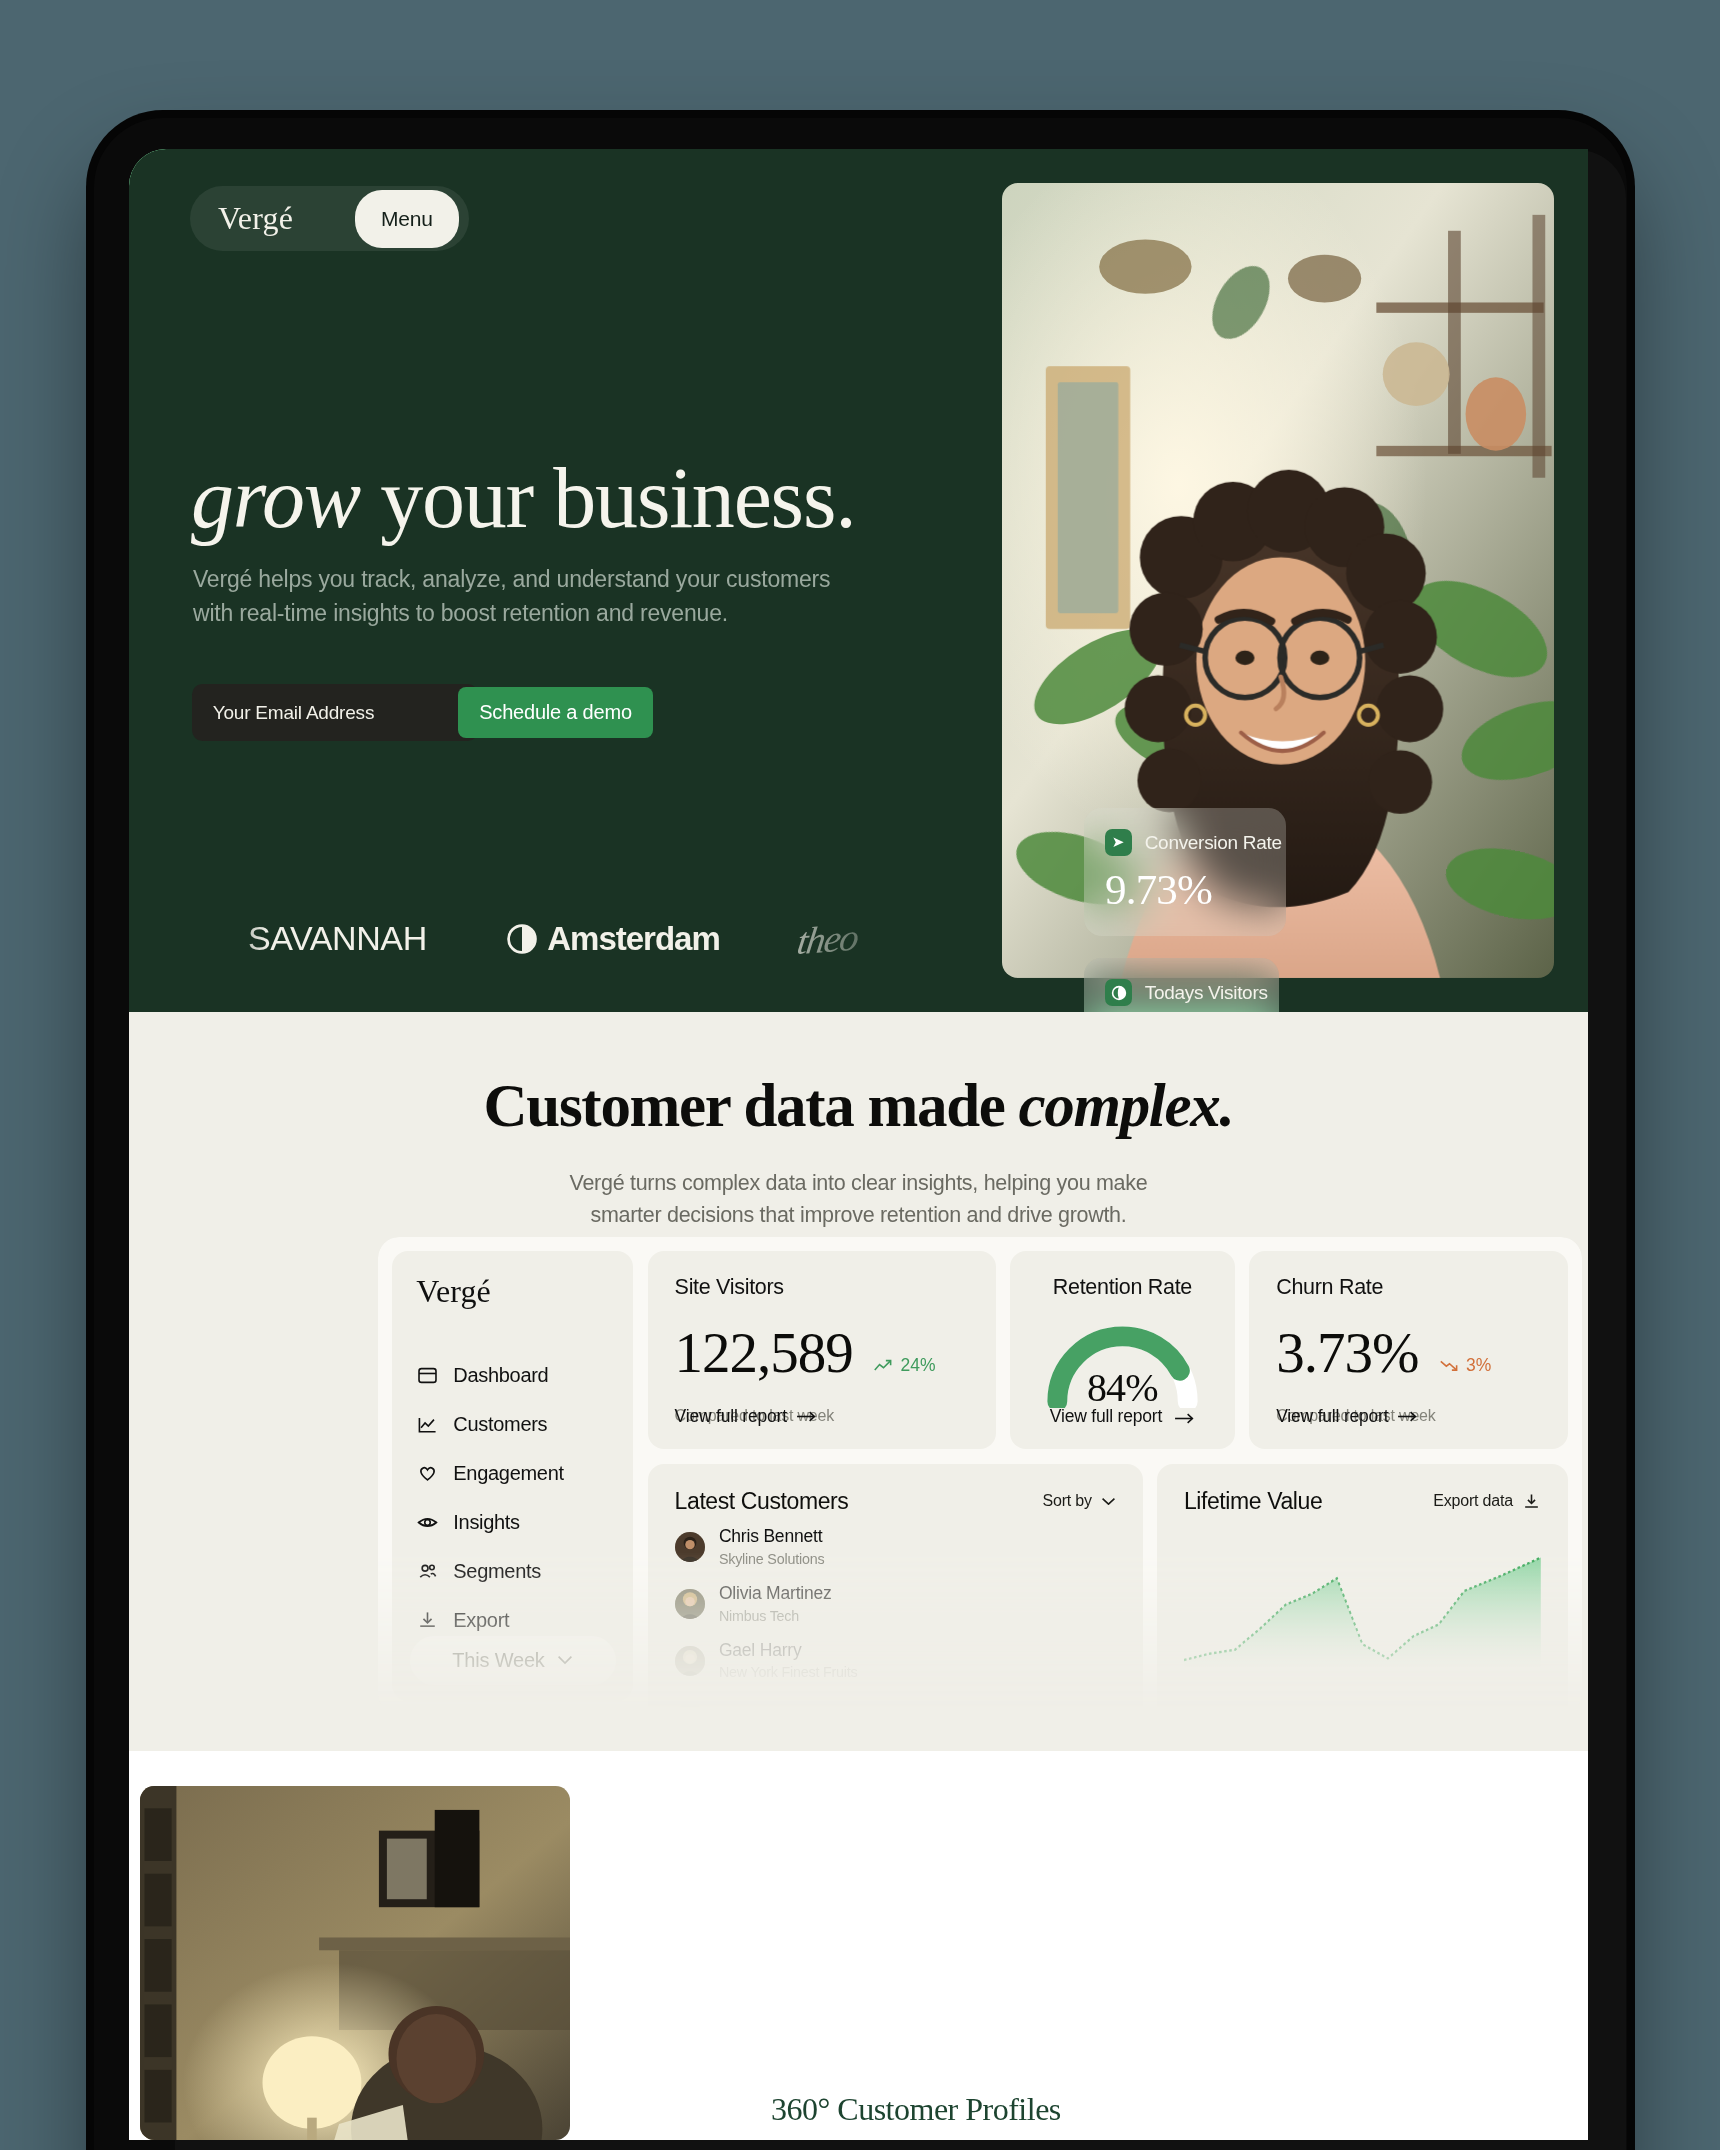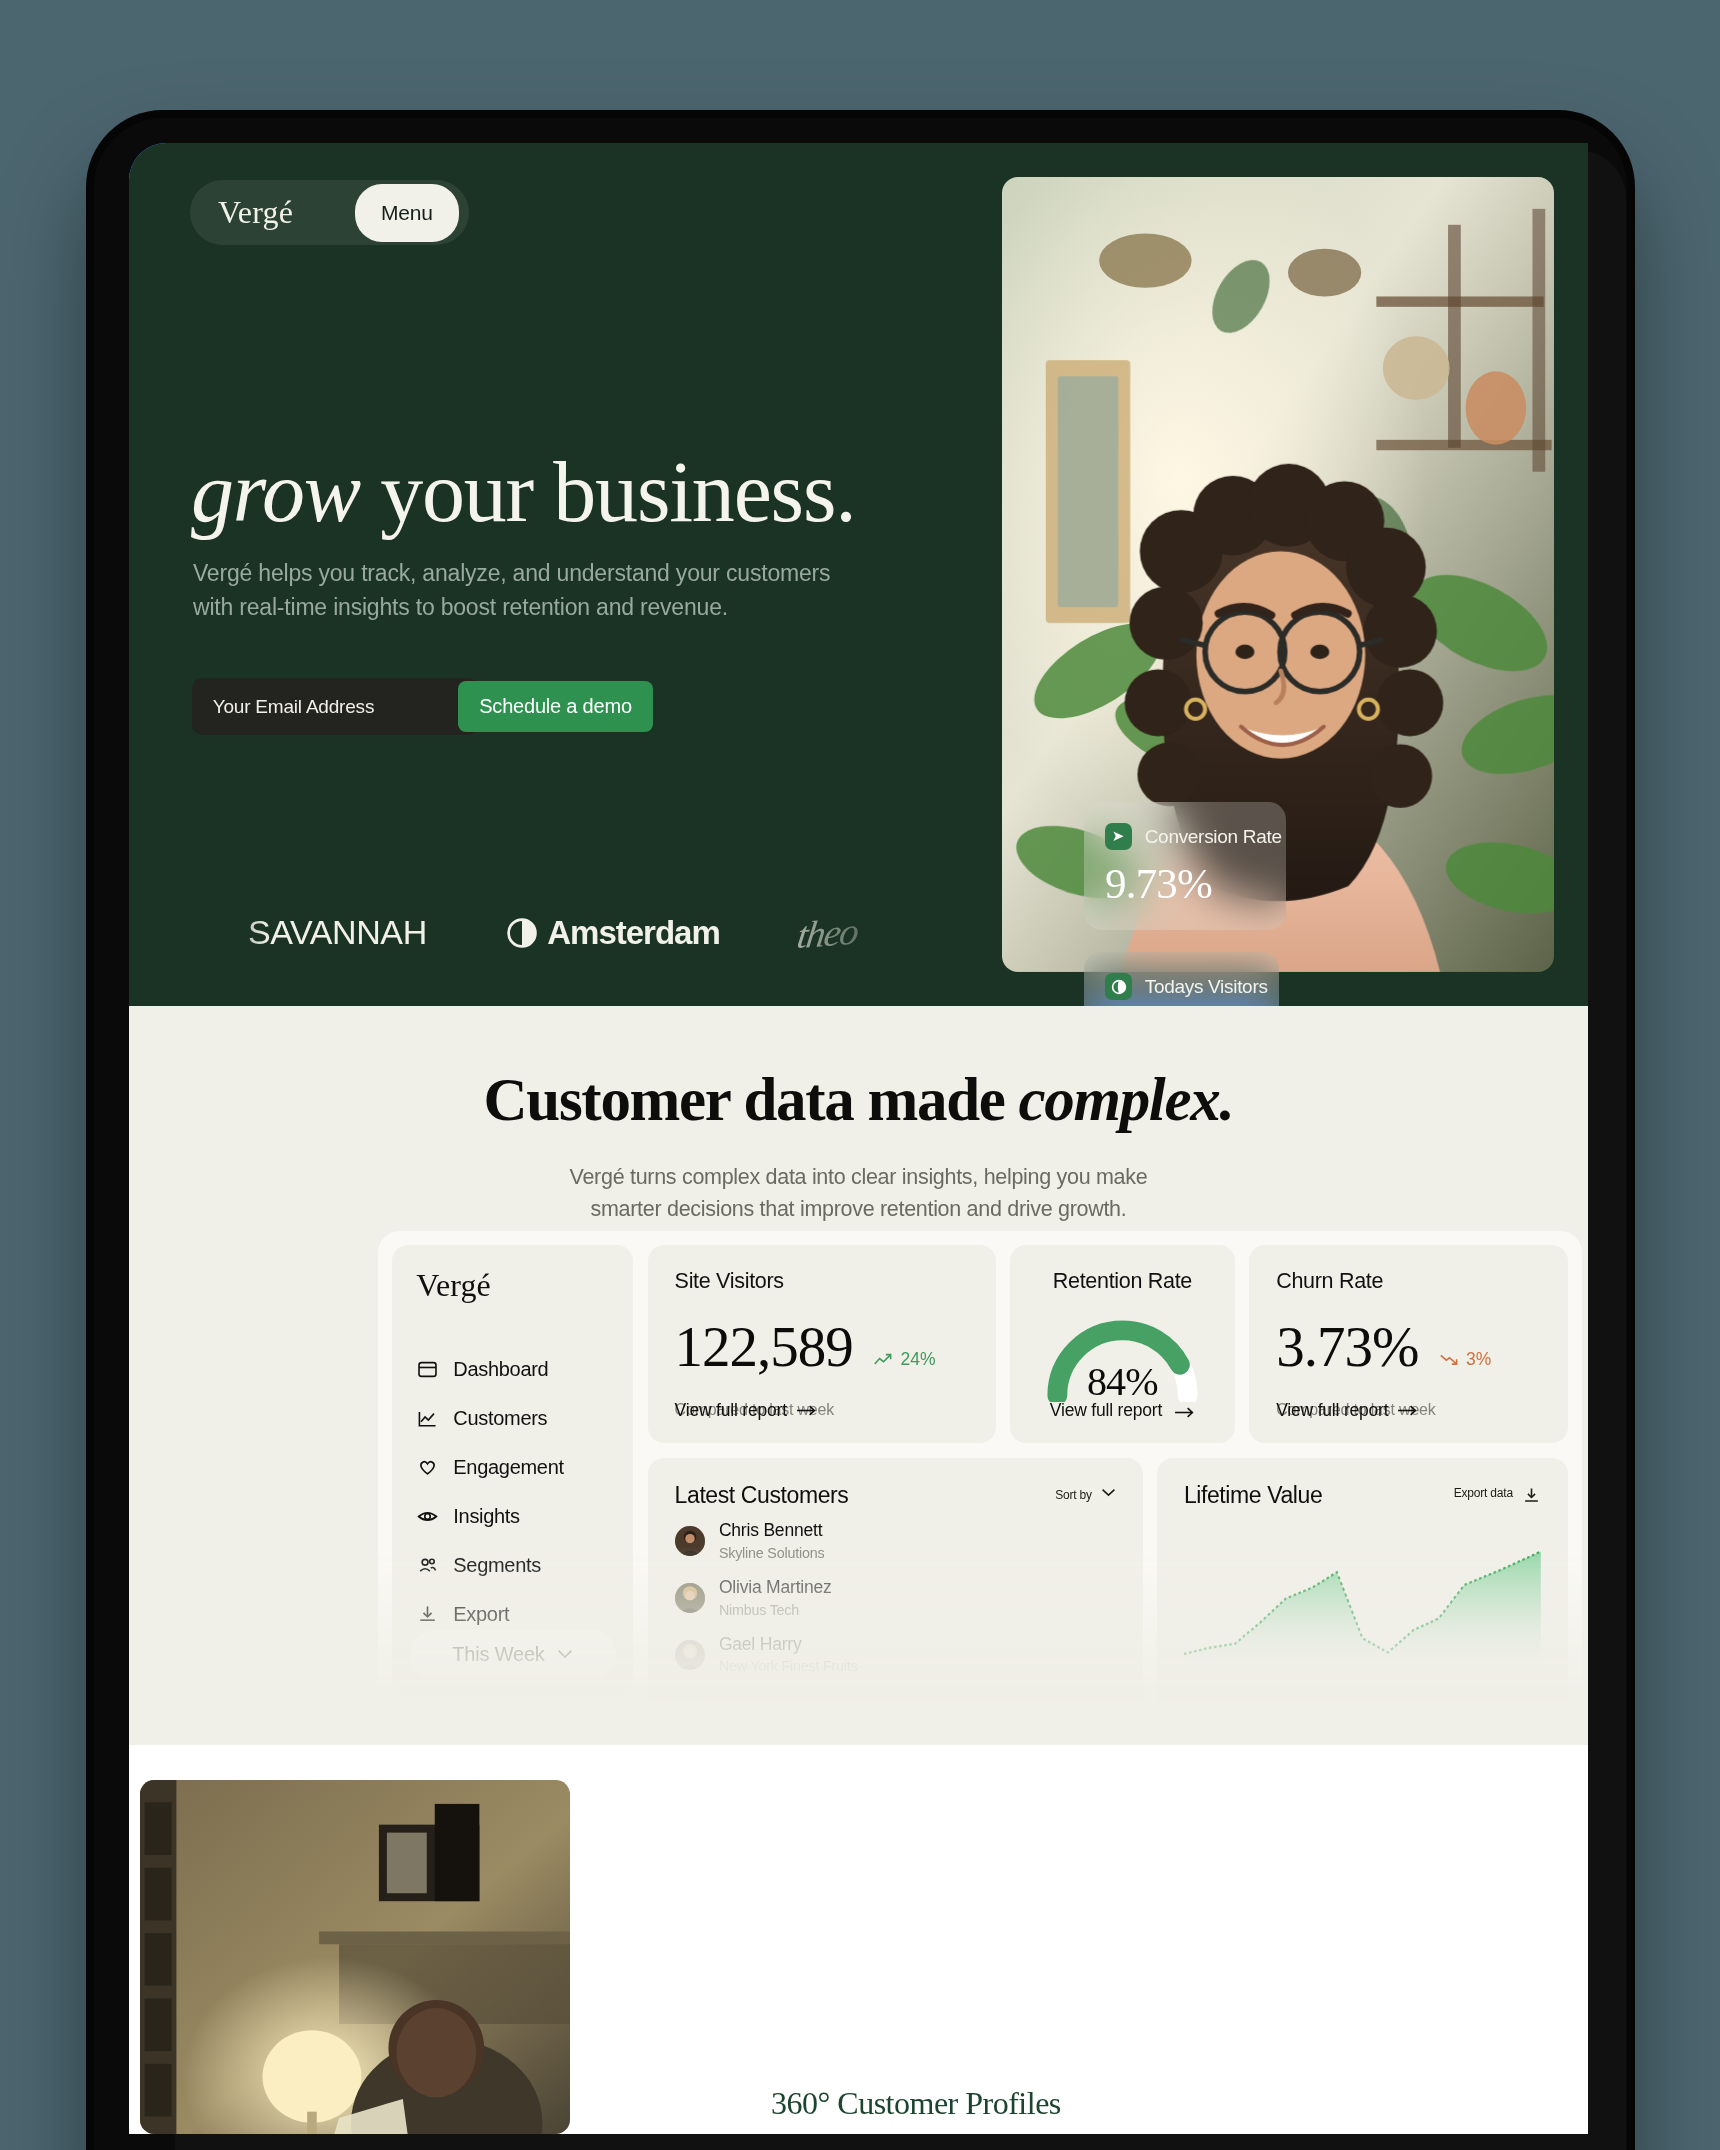--- a/index.html
+++ b/index.html
@@ -20,23 +20,23 @@
   }
   #device-frame-inner{
     position:absolute; left:81px; top:32px;
     width:1451px; height:2087px;
     background:#111;
     border-radius:48px;
   }
 
   
   #page{
-    position:absolute; left:129px; top:143px;
+    position:absolute; left:129px; top:149px;
     width:1459px; height:1991px;
-    background:#3b82f6;
+    background:#86efac;
     border-top-left-radius:37px;
     overflow:hidden;
   }
 
   
   #hero{
     position:relative;
     height:863px;
     background:#1a3324;
     border-top-left-radius:37px;
@@ -223,21 +223,21 @@
     position:absolute; left:0; right:0; top:42px; text-align:center;
     font-family:"Liberation Serif", serif; font-size:40px; color:#0c0c0a; letter-spacing:-0.8px;
   }
   #retention-link{ position:absolute; left:0; right:0; bottom:22px; text-align:center;
                    font-size:17.5px; color:#111; letter-spacing:-0.2px;}
 
   #card-customers{ width:495px; flex:none; padding:24px 27px 0; overflow:hidden; }
   #card-ltv{ flex:1; padding:24px 27px 0; overflow:hidden; }
   .panel-head{ display:flex; align-items:center; justify-content:space-between; }
   .panel-title{ font-size:23px; color:#0f0f0d; letter-spacing:-0.4px; }
-  .panel-action{ font-size:12px; color:#1b1b17; display:flex; align-items:flex-start; gap:8.8px;
+  .panel-action{ font-size:16px; color:#1b1b17; display:flex; align-items:center; gap:8.8px;
                  letter-spacing:-0.2px; }
   .cust-row{ display:flex; align-items:center; gap:14.3px; height:48px; margin-top:8.8px; }
   .cust-avatar{ width:30px;height:30px;border-radius:50%;flex:none;
                 background:#b9b6a8; overflow:hidden; position:relative;}
   .cust-name{ font-size:17.5px; color:#101010; letter-spacing:-0.2px; line-height:1.2;}
   .cust-org { font-size:14.3px; color:#8d8d84; letter-spacing:-0.2px; line-height:1.3; margin-top:2.4px;}
   #cust-list > .cust-row:nth-child(2){ opacity:.72; }
   #cust-list > .cust-row:nth-child(3){ opacity:.42; }
   #cust-list > .cust-row:nth-child(4){ opacity:.13; }
 

